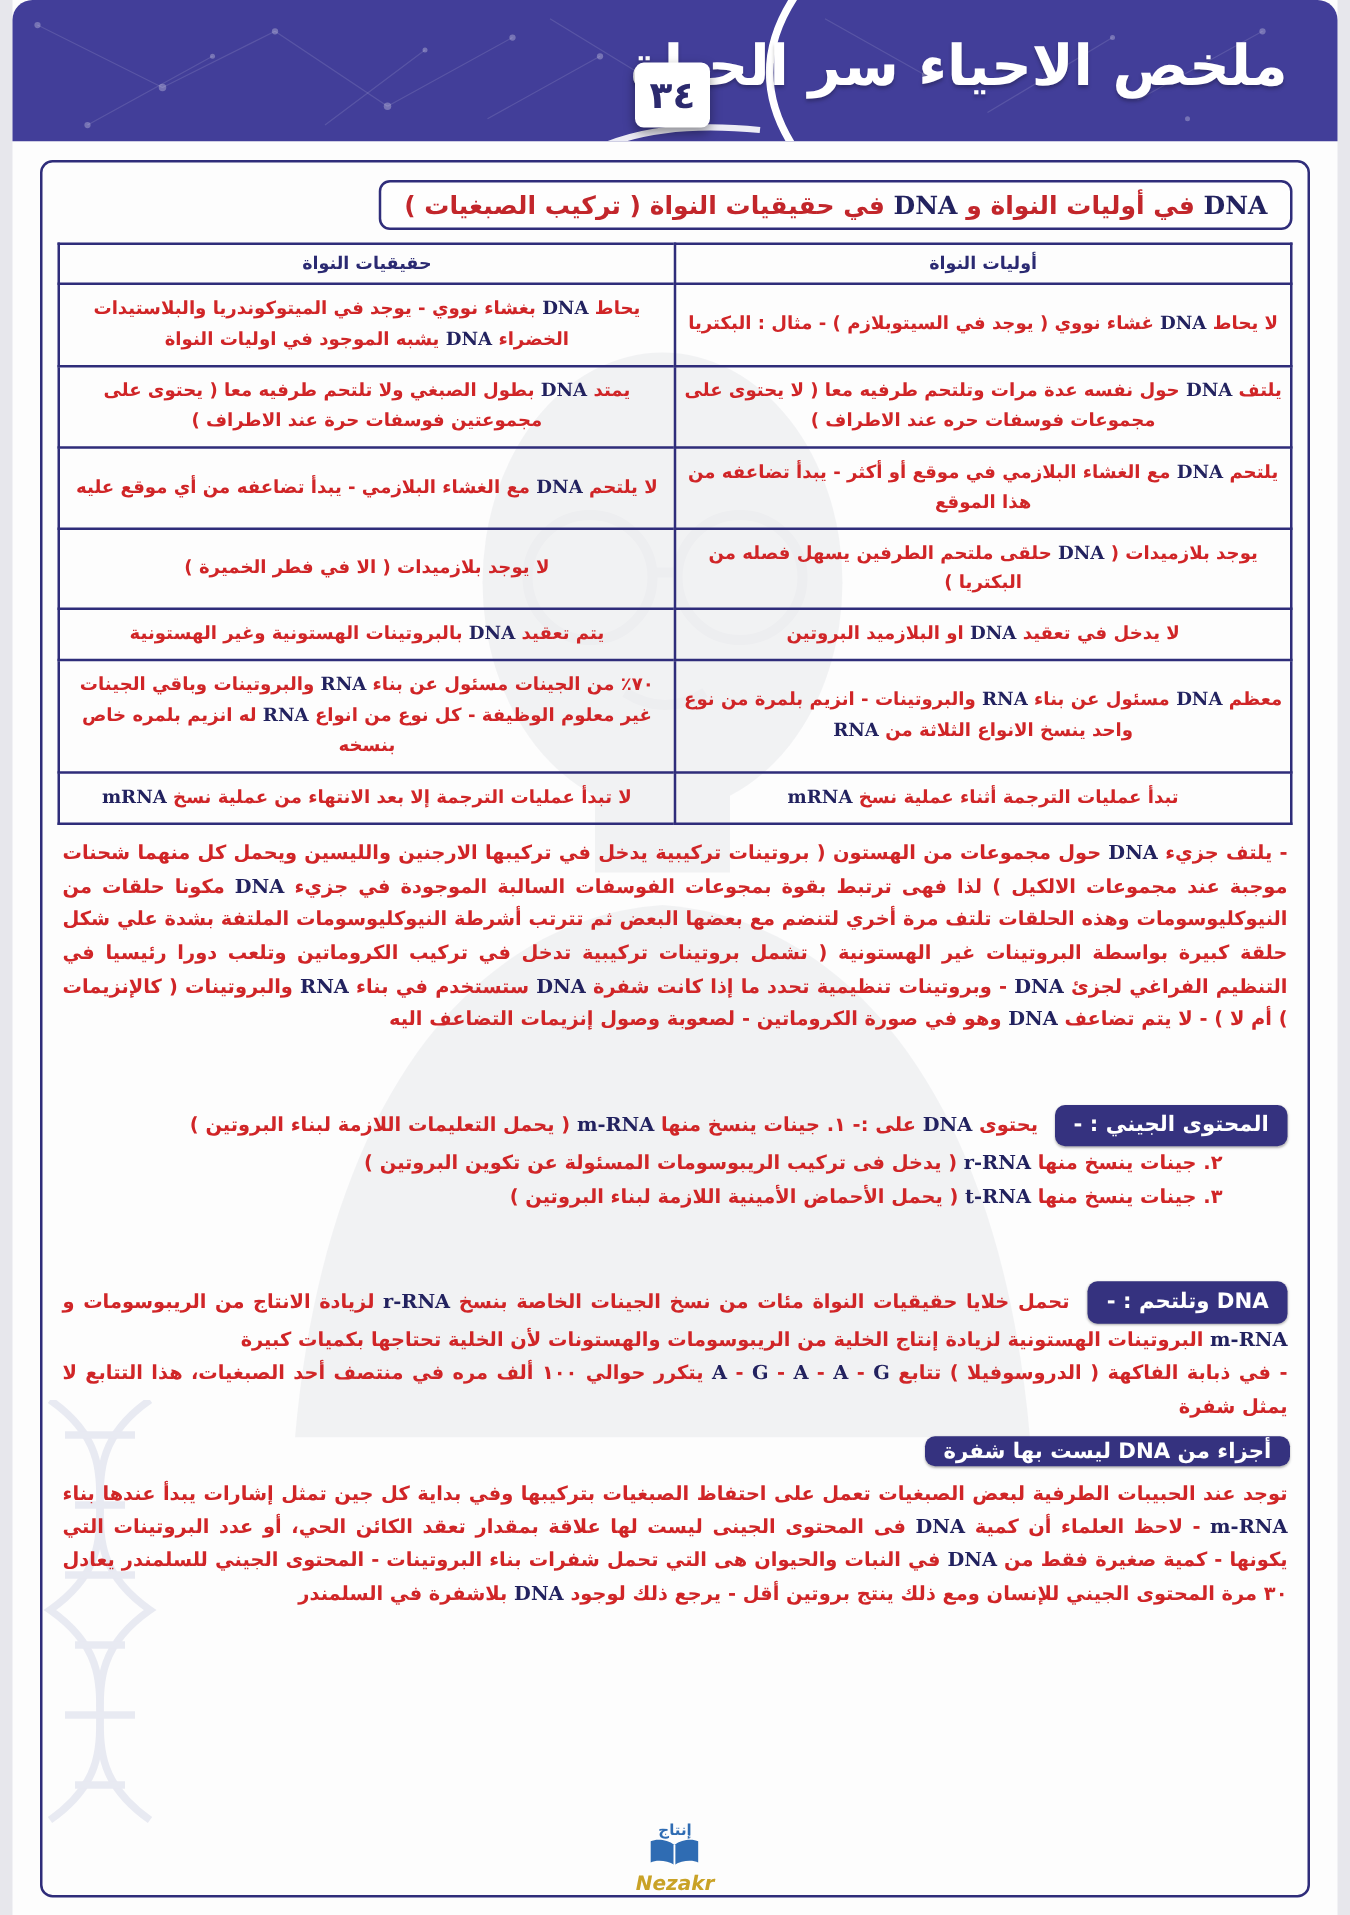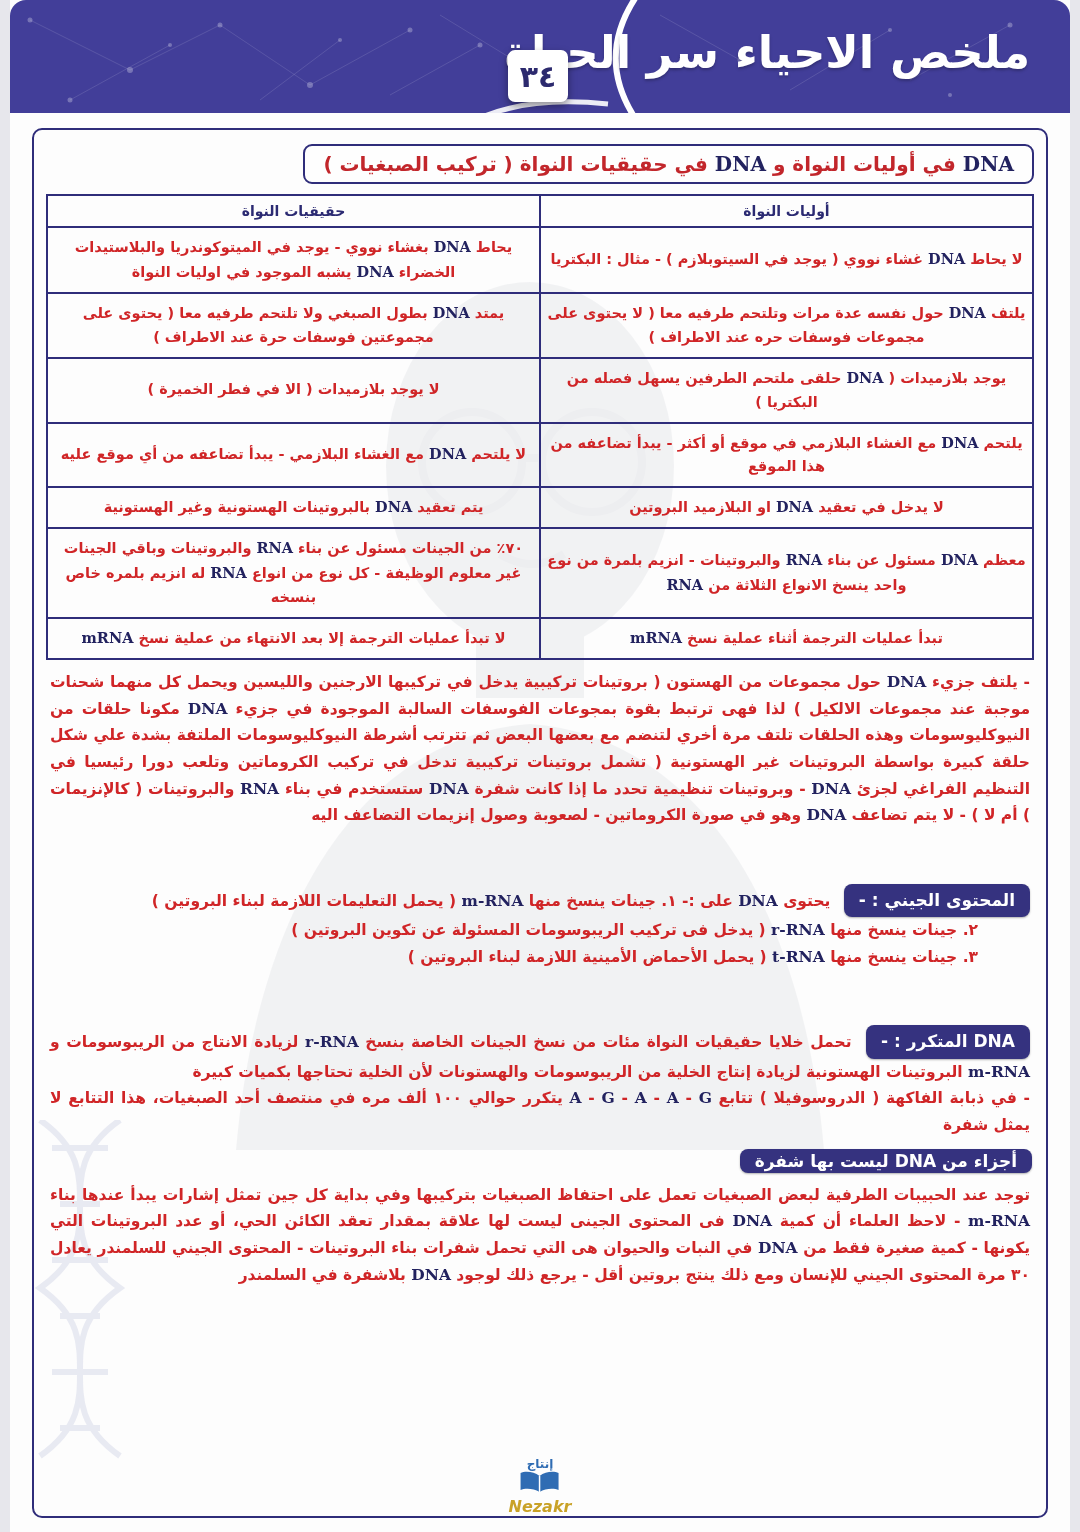--- a/index.html
+++ b/index.html
@@ -175,26 +175,26 @@
       <tbody>
         <tr>
           <td class="mixed">لا يحاط <span class="latin">DNA</span> غشاء نووي ( يوجد في السيتوبلازم ) - مثال : البكتريا</td>
           <td class="mixed">يحاط <span class="latin">DNA</span> بغشاء نووي - يوجد في الميتوكوندريا والبلاستيدات الخضراء <span class="latin">DNA</span> يشبه الموجود في اوليات النواة</td>
         </tr>
         <tr>
           <td class="mixed">يلتف <span class="latin">DNA</span> حول نفسه عدة مرات وتلتحم طرفيه معا ( لا يحتوى على مجموعات فوسفات حره عند الاطراف )</td>
           <td class="mixed">يمتد <span class="latin">DNA</span> بطول الصبغي ولا تلتحم طرفيه معا ( يحتوى على مجموعتين فوسفات حرة عند الاطراف )</td>
         </tr>
         <tr>
+          <td class="mixed">يلتحم <span class="latin">DNA</span> مع الغشاء البلازمي في موقع أو أكثر - يبدأ تضاعفه من هذا الموقع</td>
+          <td class="mixed">لا يلتحم <span class="latin">DNA</span> مع الغشاء البلازمي - يبدأ تضاعفه من أي موقع عليه</td>
+        </tr>
+        <tr>
           <td class="mixed">يوجد بلازميدات ( <span class="latin">DNA</span> حلقى ملتحم الطرفين يسهل فصله من البكتريا )</td>
           <td class="mixed">لا يوجد بلازميدات ( الا في فطر الخميرة )</td>
-        </tr>
-        <tr>
-          <td class="mixed">يلتحم <span class="latin">DNA</span> مع الغشاء البلازمي في موقع أو أكثر - يبدأ تضاعفه من هذا الموقع</td>
-          <td class="mixed">لا يلتحم <span class="latin">DNA</span> مع الغشاء البلازمي - يبدأ تضاعفه من أي موقع عليه</td>
         </tr>
         <tr>
           <td class="mixed">لا يدخل في تعقيد <span class="latin">DNA</span> او البلازميد البروتين</td>
           <td class="mixed">يتم تعقيد <span class="latin">DNA</span> بالبروتينات الهستونية وغير الهستونية</td>
         </tr>
         <tr>
           <td class="mixed">معظم <span class="latin">DNA</span> مسئول عن بناء <span class="latin">RNA</span> والبروتينات - انزيم بلمرة من نوع واحد ينسخ الانواع الثلاثة من <span class="latin">RNA</span></td>
           <td class="mixed">٧٠٪ من الجينات مسئول عن بناء <span class="latin">RNA</span> والبروتينات وباقي الجينات غير معلوم الوظيفة - كل نوع من انواع <span class="latin">RNA</span> له انزيم بلمره خاص بنسخه</td>
         </tr>
         <tr>
@@ -207,21 +207,21 @@
     <p class="para mixed">- يلتف جزيء <span class="latin">DNA</span> حول مجموعات من الهستون ( بروتينات تركيبية يدخل في تركيبها الارجنين والليسين ويحمل كل منهما شحنات موجبة عند مجموعات الالكيل ) لذا فهى ترتبط بقوة بمجوعات الفوسفات السالبة الموجودة في جزيء <span class="latin">DNA</span> مكونا حلقات من النيوكليوسومات وهذه الحلقات تلتف مرة أخري لتنضم مع بعضها البعض ثم تترتب أشرطة النيوكليوسومات الملتفة بشدة علي شكل حلقة كبيرة بواسطة البروتينات غير الهستونية ( تشمل بروتينات تركيبية تدخل في تركيب الكروماتين وتلعب دورا رئيسيا في التنظيم الفراغي لجزئ <span class="latin">DNA</span> - وبروتينات تنظيمية تحدد ما إذا كانت شفرة <span class="latin">DNA</span> ستستخدم في بناء <span class="latin">RNA</span> والبروتينات ( كالإنزيمات ) أم لا ) - لا يتم تضاعف <span class="latin">DNA</span> وهو في صورة الكروماتين - لصعوبة وصول إنزيمات التضاعف اليه</p>
 
     <div class="para">
       <span class="badge">المحتوى الجيني : -</span>
       <span class="mixed">يحتوى <span class="latin">DNA</span> على :- ١. جينات ينسخ منها <span class="latin">m-RNA</span> ( يحمل التعليمات اللازمة لبناء البروتين )</span>
       <div class="indent mixed">٢. جينات ينسخ منها <span class="latin">r-RNA</span> ( يدخل فى تركيب الريبوسومات المسئولة عن تكوين البروتين )</div>
       <div class="indent mixed">٣. جينات ينسخ منها <span class="latin">t-RNA</span> ( يحمل الأحماض الأمينية اللازمة لبناء البروتين )</div>
     </div>
 
     <div class="para">
-      <span class="badge">DNA المتكرر : -</span>
+      <span class="badge">DNA وتلتحم : -</span>
       <span class="mixed">تحمل خلايا حقيقيات النواة مئات من نسخ الجينات الخاصة بنسخ <span class="latin">r-RNA</span> لزيادة الانتاج من الريبوسومات و <span class="latin">m-RNA</span> البروتينات الهستونية لزيادة إنتاج الخلية من الريبوسومات والهستونات لأن الخلية تحتاجها بكميات كبيرة</span>
       <div class="mixed">- في ذبابة الفاكهة ( الدروسوفيلا ) تتابع <span class="latin">A</span> - <span class="latin">G</span> - <span class="latin">A</span> - <span class="latin">A</span> - <span class="latin">G</span> يتكرر حوالي ١٠٠ ألف مره في منتصف أحد الصبغيات، هذا التتابع لا يمثل شفرة</div>
     </div>
 
     <div class="badge block">أجزاء من DNA ليست بها شفرة</div>
     <p class="para mixed">توجد عند الحبيبات الطرفية لبعض الصبغيات تعمل على احتفاظ الصبغيات بتركيبها وفي بداية كل جين تمثل إشارات يبدأ عندها بناء <span class="latin">m-RNA</span> - لاحظ العلماء أن كمية <span class="latin">DNA</span> فى المحتوى الجينى ليست لها علاقة بمقدار تعقد الكائن الحي، أو عدد البروتينات التي يكونها - كمية صغيرة فقط من <span class="latin">DNA</span> في النبات والحيوان هى التي تحمل شفرات بناء البروتينات - المحتوى الجيني للسلمندر يعادل ٣٠ مرة المحتوى الجيني للإنسان ومع ذلك ينتج بروتين أقل - يرجع ذلك لوجود <span class="latin">DNA</span> بلاشفرة في السلمندر</p>
 
     <div class="logo">
       <span class="ar">إنتاج</span>
       <svg width="42" height="24" viewBox="0 0 42 24">

